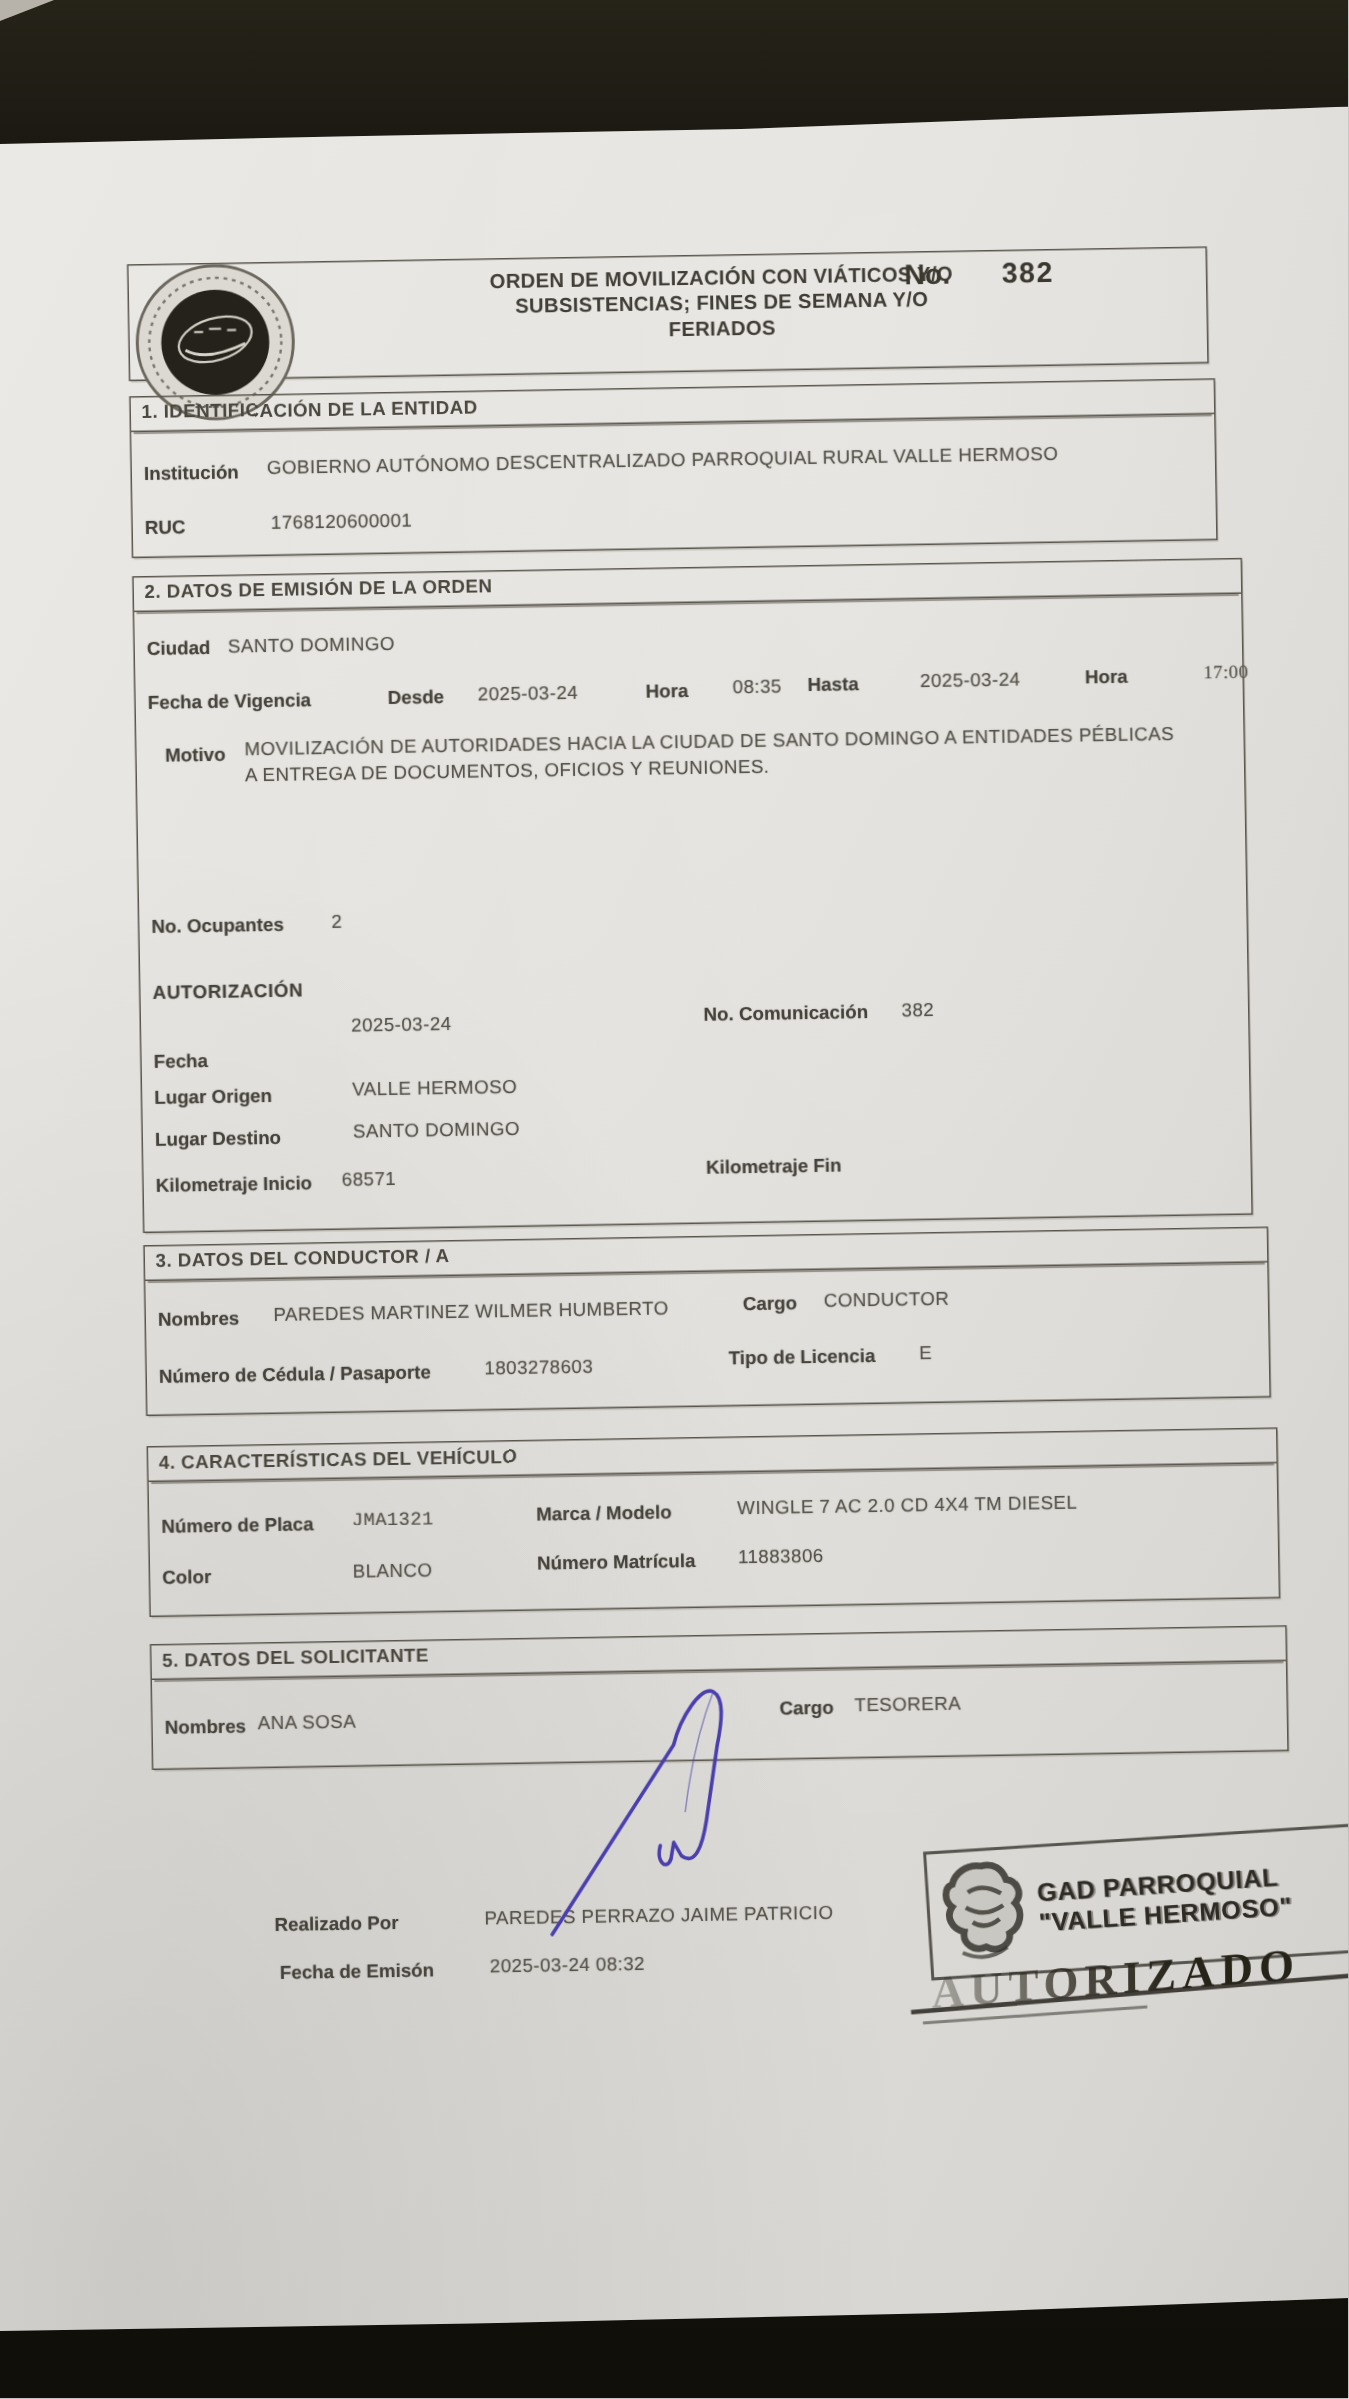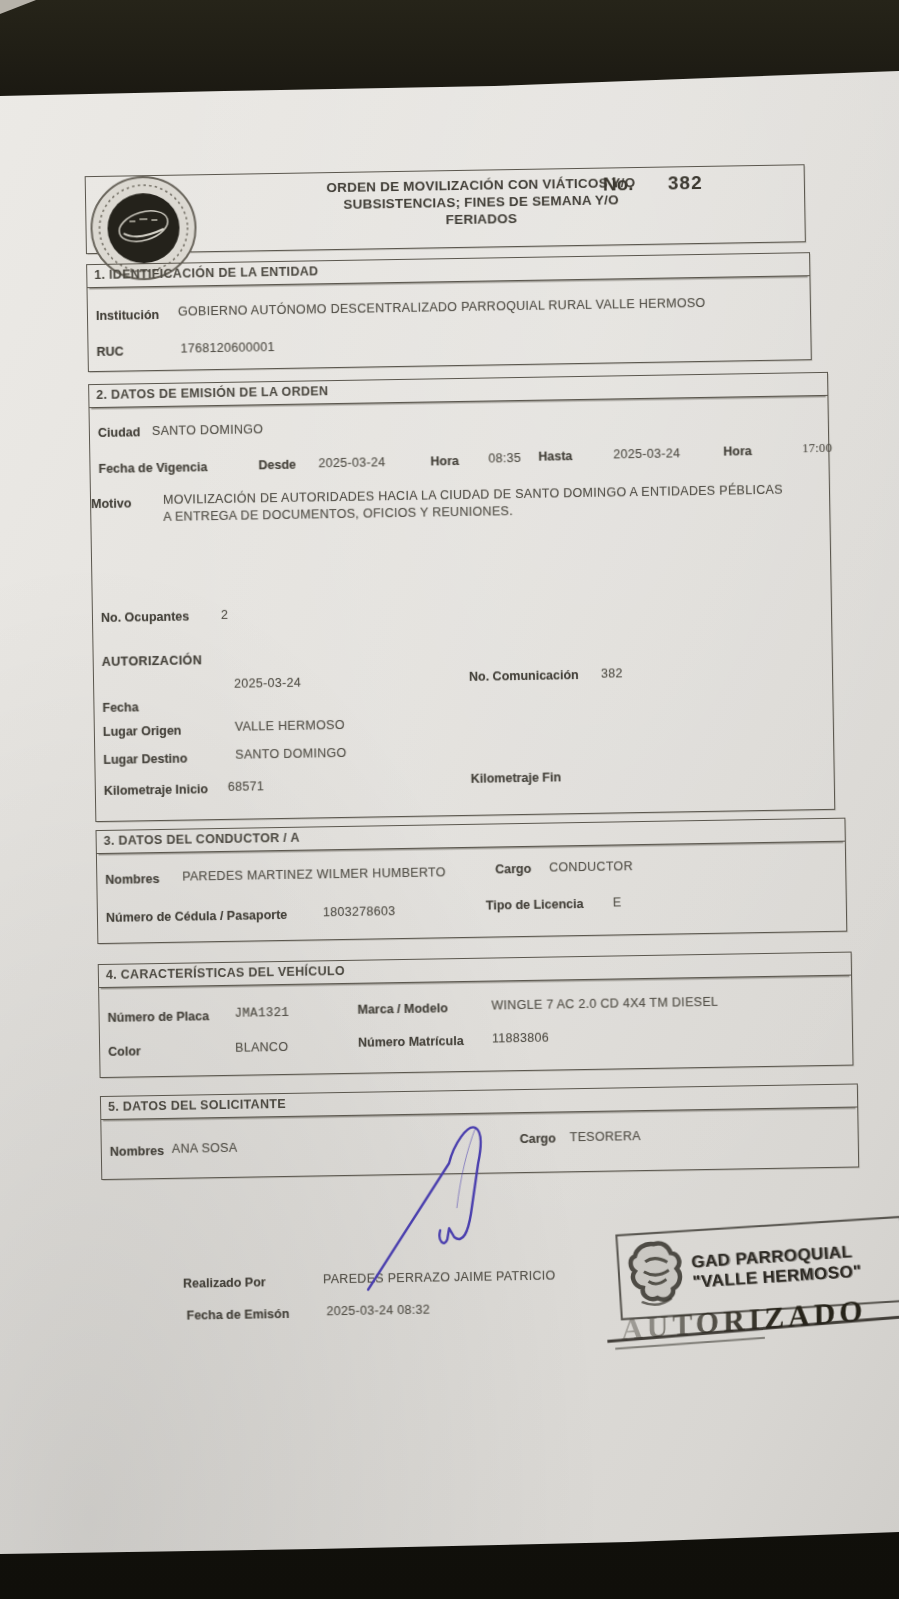--- a/index.html
+++ b/index.html
@@ -95,21 +95,21 @@
         <span class="f lab" style="left:8px;top:77px;">Fecha de Vigencia</span>
         <span class="f lab" style="left:168px;top:76px;">Desde</span>
         <span class="f val" style="left:228px;top:75px;">2025-03-24</span>
         <span class="f lab" style="left:340px;top:75px;">Hora</span>
         <span class="f val" style="left:398px;top:73px;">08:35</span>
         <span class="f lab" style="left:448px;top:72px;">Hasta</span>
         <span class="f val" style="left:523px;top:71px;">2025-03-24</span>
         <span class="f lab" style="left:633px;top:70px;">Hora</span>
         <span class="f val" style="left:712px;top:68px;font-family:Liberation Serif, serif;">17:00</span>
 
-        <span class="f lab" style="left:0;top:112px;">Motivo</span>
+        <span class="f lab" style="left:19px;top:112px;">Motivo</span>
         <span class="f val" style="left:72px;top:109px;">MOVILIZACIÓN DE AUTORIDADES HACIA LA CIUDAD DE SANTO DOMINGO A ENTIDADES PÉBLICAS</span>
         <span class="f val" style="left:72px;top:126px;">A ENTREGA DE DOCUMENTOS, OFICIOS Y REUNIONES.</span>
 
         <span class="f lab" style="left:8px;top:226px;">No. Ocupantes</span>
         <span class="f val" style="left:128px;top:225px;">2</span>
 
         <span class="f lab" style="left:8px;top:270px;letter-spacing:.4px;">AUTORIZACIÓN</span>
 
         <span class="f lab" style="left:8px;top:297px;margin-top:19px;">Fecha</span>
         <span class="f val" style="left:140px;top:294px;">2025-03-24</span>

